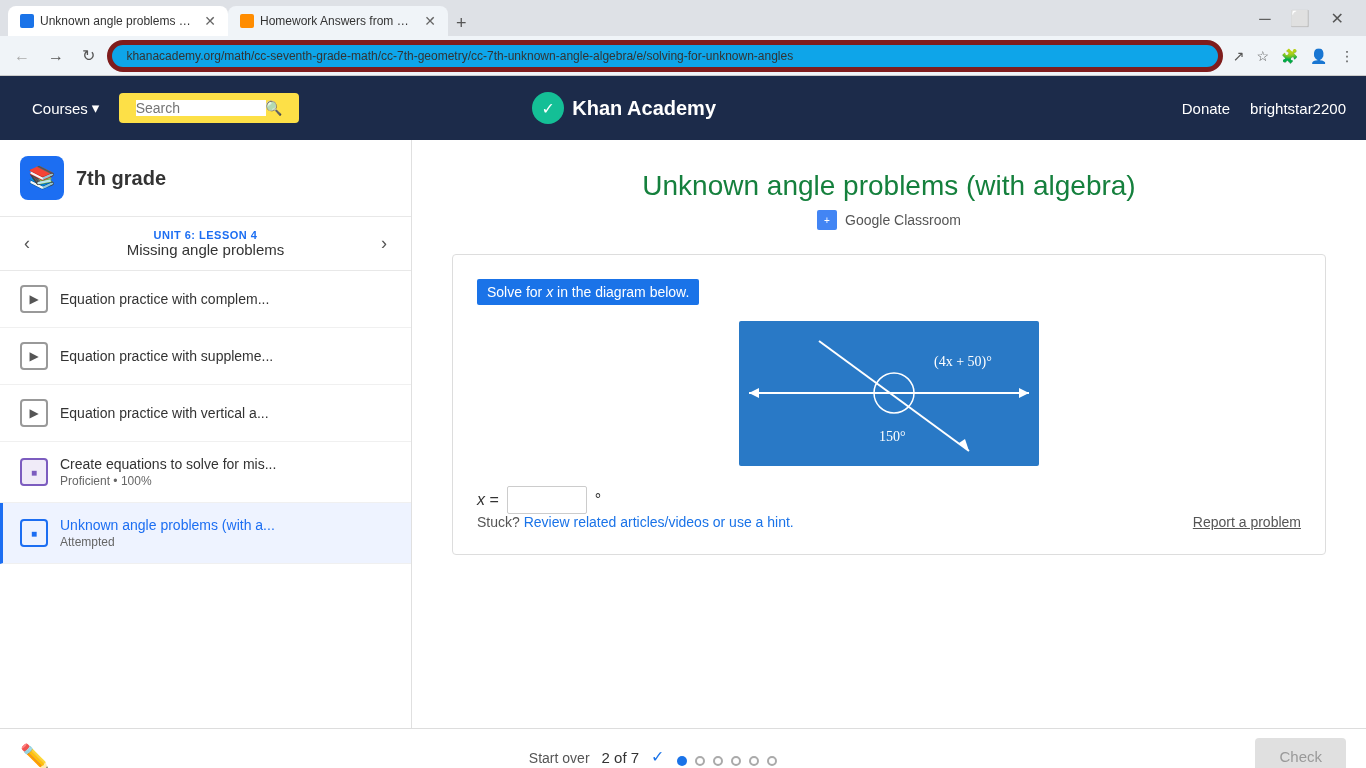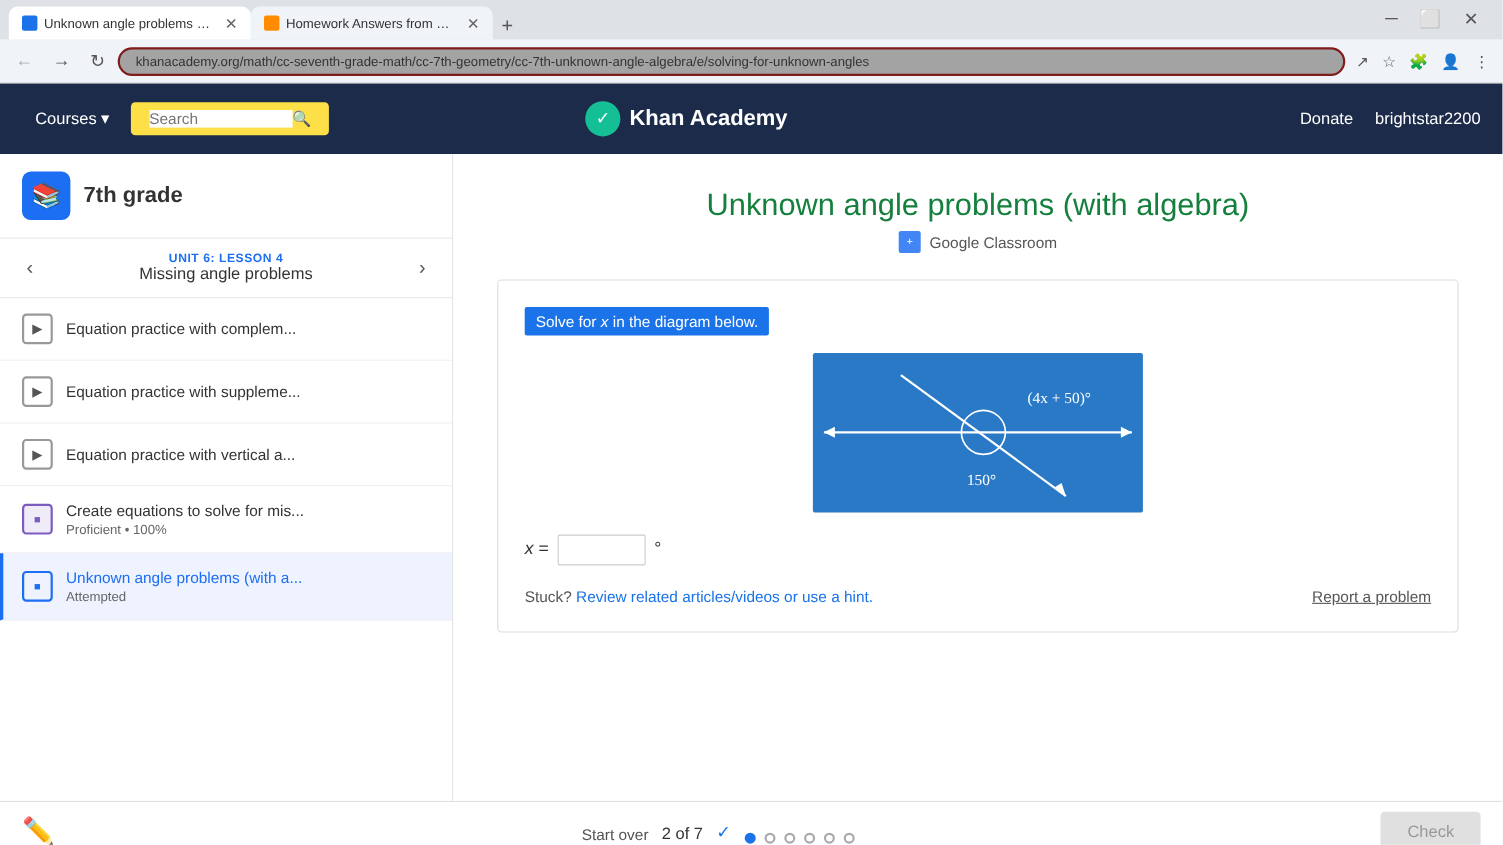--- a/index.html
+++ b/index.html
@@ -9,21 +9,21 @@
     .tab.active { background: white; }
     .tab-favicon { width: 14px; height: 14px; border-radius: 2px; background: #1a73e8; flex-shrink: 0; }
     .tab-favicon.orange { background: #ff8c00; }
     .tab-label { overflow: hidden; text-overflow: ellipsis; white-space: nowrap; font-size: 12px; }
     .tab-close { margin-left: 4px; font-size: 14px; color: #666; cursor: pointer; flex-shrink: 0; }
     .tab-new { background: transparent; border: none; font-size: 18px; color: #555; padding: 2px 8px; cursor: pointer; }
 
     .browser-toolbar { display: flex; align-items: center; background: #f0f4f8; padding: 4px 8px; gap: 6px; height: 40px; border-bottom: 1px solid #ccc; }
     .nav-btn { background: none; border: none; font-size: 16px; color: #555; cursor: pointer; padding: 4px 6px; border-radius: 4px; }
     .nav-btn.disabled { color: #aaa; cursor: default; }
-    .address-bar { flex: 1; background: #a3a3a3; border: 2px solid #7f1d1d; border-radius: 20px; padding: 4px 14px; font-size: 12px; color: #333; }
+    .address-bar { flex: 1; background: #0ea5e9; border: 5px solid #7f1d1d; border-radius: 20px; padding: 4px 14px; font-size: 12px; color: #333; }
     .browser-actions { display: flex; gap: 4px; }
     .browser-action-btn { background: none; border: none; font-size: 14px; color: #555; cursor: pointer; padding: 4px; }
 
     
     .ka-header { background: #1c2b4a; display: flex; align-items: center; padding: 0 20px; height: 64px; }
     .ka-courses { color: white; font-size: 15px; display: flex; align-items: center; gap: 4px; cursor: pointer; padding: 8px 12px; }
     .ka-search-bar { display: flex; align-items: center; background: #fde047; border-radius: 4px; padding: 7px 10px; width: 180px; margin-left: 8px; justify-content: center; }
     .ka-search-bar input { border: none; outline: none; font-size: 14px; width: 130px; }
     .ka-search-icon { color: #555; font-size: 14px; }
     .ka-logo { margin: 0 auto; display: flex; align-items: center; gap: 8px; }
@@ -65,21 +65,21 @@
     .google-classroom { display: flex; align-items: center; justify-content: center; gap: 8px; margin-bottom: 24px; }
     .gc-icon { width: 20px; height: 20px; background: #4285f4; border-radius: 2px; display: flex; align-items: center; justify-content: center; color: white; font-size: 10px; }
     .gc-text { font-size: 14px; color: #555; }
     .problem-box { border: 1px solid #ddd; border-radius: 4px; padding: 24px; margin-bottom: 20px; }
     .problem-instruction { background: #1a73e8; color: white; display: inline-block; padding: 5px 10px; font-size: 14px; margin-bottom: 16px; border-radius: 2px; }
     .diagram-container { background: #2979c6; width: 300px; height: 145px; margin: 0 auto 20px; position: relative; border-radius: 2px; overflow: hidden; }
     .diagram-svg { width: 100%; height: 100%; }
     .answer-row { display: flex; align-items: center; gap: 8px; font-size: 16px; color: #333; }
     .answer-input { width: 80px; border: 1px solid #ccc; border-radius: 2px; padding: 4px 8px; font-size: 16px; text-align: center; }
     .degree-symbol { font-size: 16px; color: #333; }
-    .stuck-row { display: flex; align-items: flex-end; justify-content: space-between; margin-top: 20px; font-size: 14px; }
+    .stuck-row { display: flex; align-items: flex-end; justify-content: space-between; font-size: 14px; }
     .stuck-text { color: #555; }
     .review-link { color: #1a73e8; text-decoration: none; cursor: pointer; }
     .report-link { color: #555; text-decoration: underline; cursor: pointer; font-size: 14px; }
 
     
     .bottom-bar { background: white; border-top: 1px solid #ddd; display: flex; align-items: center; padding: 0 20px; height: 56px; }
     .pencil-icon { font-size: 24px; color: #555; margin-right: auto; }
     .progress-section { display: flex; align-items: flex-end; gap: 12px; margin: 0 auto; }
     .start-over { font-size: 14px; color: #555; cursor: pointer; }
     .progress-text { font-size: 15px; color: #333; font-weight: 500; }

